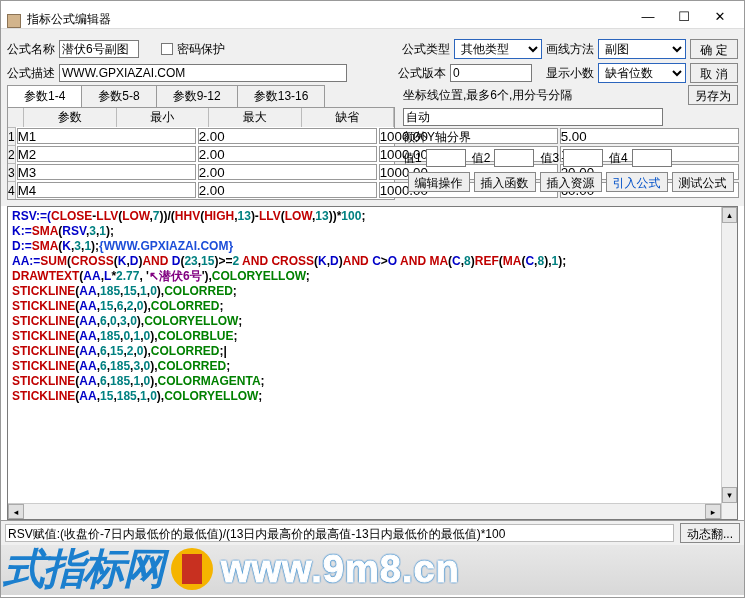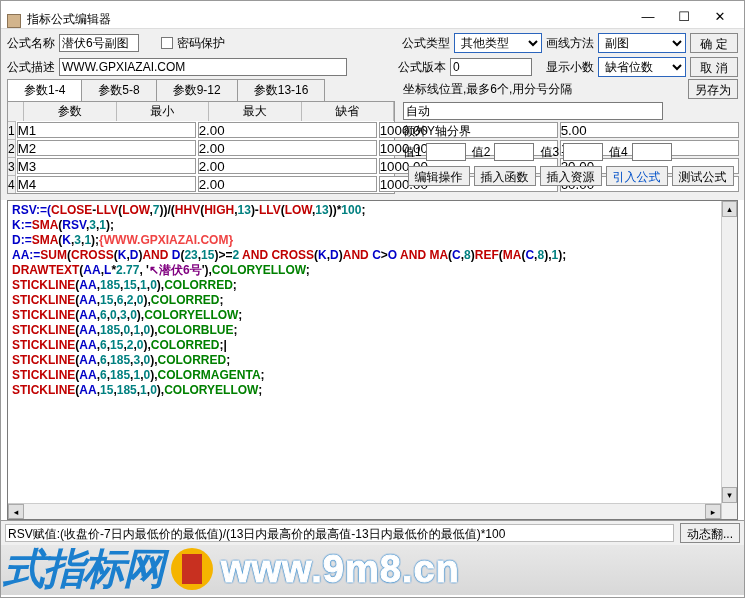--- a/index.html
+++ b/index.html
@@ -2,21 +2,21 @@
 <html><head>
 <meta charset="utf-8">
 <style>
   * { box-sizing: border-box; margin: 0; padding: 0; font-family: "Microsoft YaHei", "SimSun", Arial, sans-serif; }
   body { background: #f0f0f0; width: 745px; height: 598px; overflow: hidden; font-size: 12px; }
   .window { width: 745px; height: 598px; background: #fff; border: 1px solid #999; display: flex; flex-direction: column; }
   .titlebar { height: 28px; background: #fff; display: flex; align-items: flex-end; padding: 0 6px; border-bottom: 1px solid #ddd; }
   .title-icon { width: 14px; height: 14px; background: #d2b48c; border: 1px solid #8b7355; margin-right: 6px; }
   .title-text { flex: 1; font-size: 12px; }
   .win-btn { width: 36px; height: 24px; display: inline-flex; align-items: center; justify-content: center; font-size: 13px; cursor: pointer; }
-  .topform { background: #f0f0f0; padding: 4px 6px 2px; display: flex; flex-direction: column; gap: 4px; }
+  .topform { background: #f0f0f0; padding: 10px 6px 2px; display: flex; flex-direction: column; gap: 4px; }
   .row { display: flex; align-items: center; gap: 4px; }
   .lbl { font-size: 12px; }
   input[type=text], select { font-size: 12px; border: 1px solid #7a7a7a; background: #fff; padding: 1px 2px; height: 18px; }
   select { height: 20px; background: #fff; }
   .sel { border: 1px solid #2b65bd; }
   .btn { border: 1px solid #888; background: #efefef; font-size: 12px; padding: 2px 6px; height: 20px; min-width: 48px; cursor: pointer; }
   .midsection { display: flex; background: #f0f0f0; padding: 0 6px 6px; gap: 8px; }
   .left-params { width: 388px; }
   .tabs { display: flex; }
   .tab { border: 1px solid #999; border-bottom: none; padding: 2px 16px; font-size: 12px; background: #f0f0f0; cursor: pointer; margin-right: -1px; }
@@ -29,21 +29,21 @@
   .right-zone { flex: 1; display: flex; flex-direction: column; gap: 3px; }
   .right-zone .row { gap: 6px; }
   .fieldgroup { display: flex; align-items: center; gap: 4px; }
   .btn-row { display: flex; gap: 4px; margin-top: 2px; justify-content: center; }
   .editor-box { flex: 1; border: 1px solid #7a7a7a; background: #fff; margin: 0 6px; overflow: auto; position: relative; }
   .code { font-family: "Consolas","Courier New",monospace; font-size: 12px; font-weight: bold; padding: 2px 4px; line-height: 15px; white-space: nowrap; }
   .code .fn { color: #c00000; }
   .code .id { color: #0000c8; }
   .code .num { color: #008080; }
   .code .clr { color: #008000; }
-  .code .cmt { color: #ef4444; }
+  .code .cmt { color: #1d4ed8; }
   .code .str { color: #800080; }
   .statusbar { border-top: 1px solid #999; background: #f0f0f0; padding: 2px 4px; display: flex; align-items:center; }
   .status-text { font-size: 12px; flex:1; border:1px solid #bbb; background:#fff; padding:1px 2px; height:18px; overflow:hidden; white-space:nowrap; }
   .footer-banner { height: 52px; position: relative; overflow: hidden; background:#fff; }
   .banner-left { font-size: 42px; font-weight: bold; color: #1b7fce; font-style: italic; letter-spacing:-2px; }
   .coin { width:42px; height:42px; border-radius:50%; background:#f5b400; display:inline-block; vertical-align:middle; margin:0 8px; position:relative; }
   .coin::after { content:""; position:absolute; left:11px; top:6px; width:20px; height:30px; background:#c83020; }
   .banner-url { font-size: 38px; font-weight:bold; color:#fff; -webkit-text-stroke:1px #fff; text-shadow:0 0 2px #1b7fce,0 0 2px #1b7fce,0 0 2px #1b7fce,0 0 2px #1b7fce; letter-spacing:1px; }
   .banner-wrap { position:absolute; left:0; right:0; top:-2px; display:flex; align-items:center; background: linear-gradient(#e8e8e8,#d8d8d8); height:52px; padding-left:2px;}
   .scrollbar-v { position:absolute; right:0; top:0; bottom:0; width:16px; background:#f0f0f0; border-left:1px solid #ccc;}

